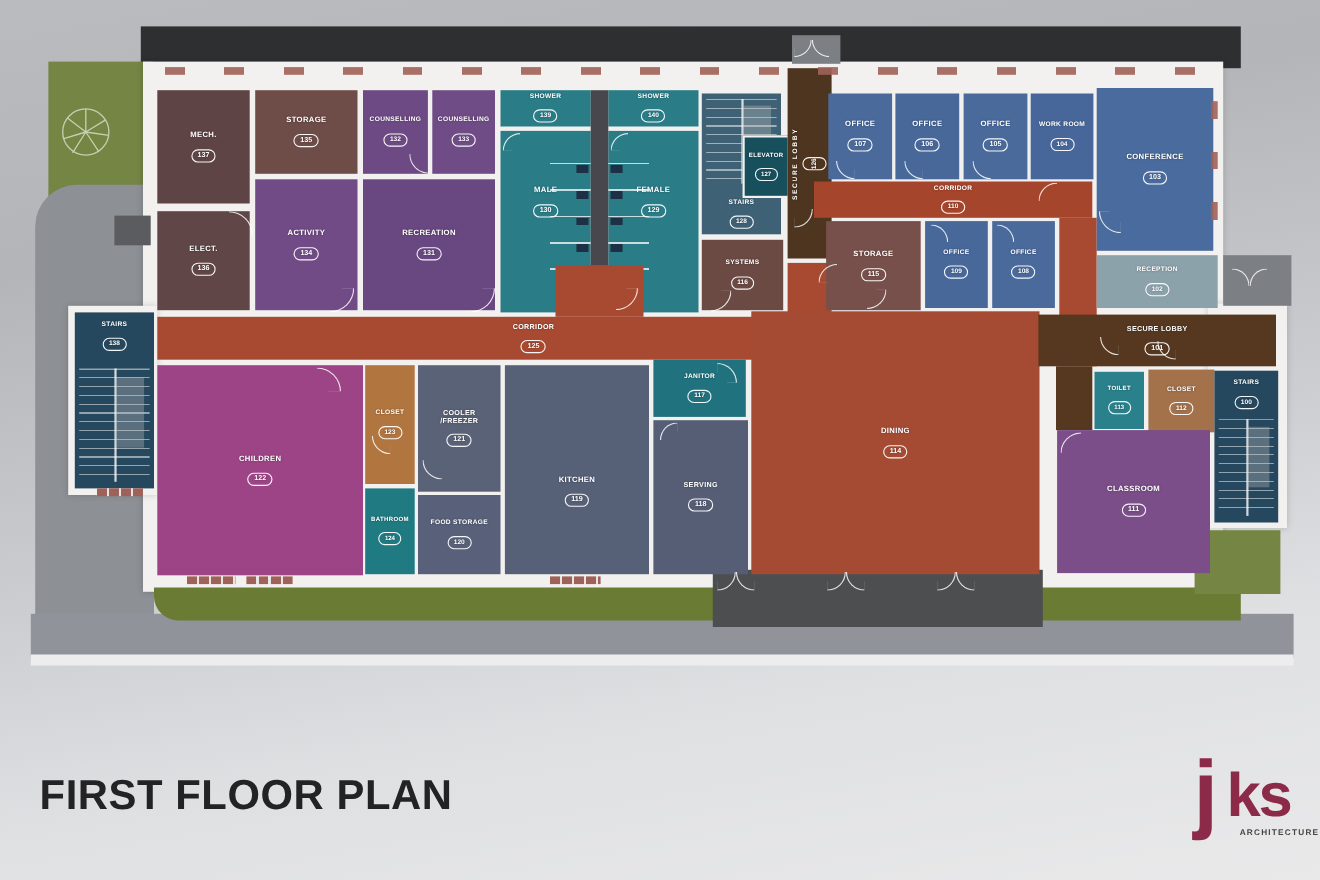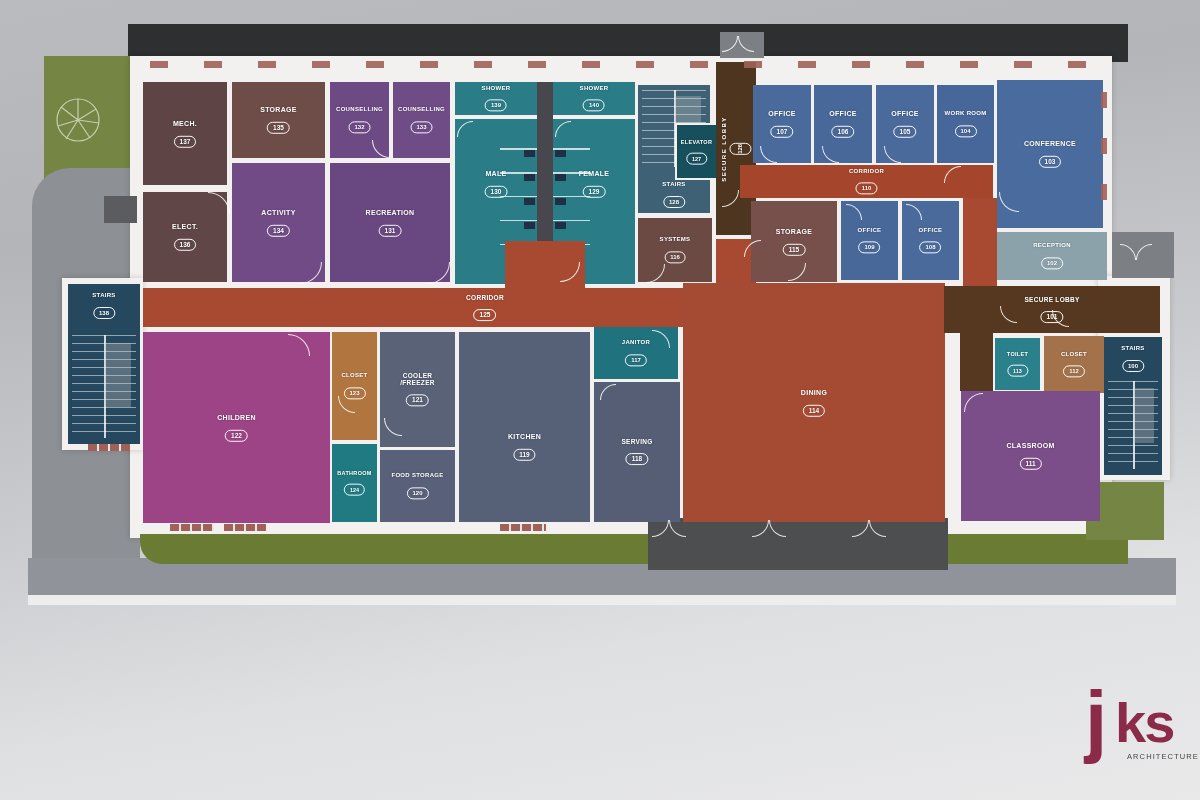--- a/index.html
+++ b/index.html
@@ -46,21 +46,21 @@
   .fixt{background:repeating-linear-gradient(180deg,#1d3045 0 7px,rgba(0,0,0,0) 7px 24px);}
   .windows-h{background:repeating-linear-gradient(90deg,#a06158 0 18px,rgba(0,0,0,0) 18px 54px);}
   .windows-v{background:repeating-linear-gradient(180deg,#a06158 0 16px,rgba(0,0,0,0) 16px 46px);}
   .windows-s{background:repeating-linear-gradient(90deg,#a06158 0 9px,#e8e6e4 9px 11px);}
   
   .title{position:absolute;left:36px;top:702px;font-size:38px;font-weight:bold;
     color:#232325;letter-spacing:.5px;}
   .logo{position:absolute;left:1085px;top:688px;width:112px;height:108px;color:#8c2a49;}
   .logo .j{position:absolute;left:0;top:-14px;font-size:80px;font-weight:bold;}
   .logo .ks{position:absolute;left:30px;top:2px;font-size:56px;font-weight:bold;letter-spacing:-2px;}
-  .logo .sub{position:absolute;left:42px;top:64px;font-size:7.5px;font-weight:normal;
+  .logo .sub{position:absolute;left:42px;top:64px;font-size:7.5px;font-weight:bold;
     letter-spacing:1.1px;color:#454547;}
 </style>
 </head>
 <body>
 
 <div class="stage">
 
   <div class="abs road" style="left:128px;top:24px;width:1000px;height:38px;"></div>
   <div class="abs grass" style="left:44px;top:56px;width:95px;height:170px;"></div>
   <div class="abs walk2" style="left:32px;top:168px;width:108px;height:424px;"></div>
@@ -387,18 +387,19 @@
       <div class="arc" style="left: 752px; top: 520px; width: 17px; height: 17px; border-bottom-width: 1.5px; border-right-width: 1.5px; border-bottom-right-radius: 100%;"></div>
       <div class="arc" style="left: 769px; top: 520px; width: 17px; height: 17px; border-bottom-width: 1.5px; border-left-width: 1.5px; border-bottom-left-radius: 100%;"></div>
       <div class="arc" style="left: 852px; top: 520px; width: 17px; height: 17px; border-bottom-width: 1.5px; border-right-width: 1.5px; border-bottom-right-radius: 100%;"></div>
       <div class="arc" style="left: 869px; top: 520px; width: 17px; height: 17px; border-bottom-width: 1.5px; border-left-width: 1.5px; border-bottom-left-radius: 100%;"></div>
       <div class="arc" style="left: 1120px; top: 244px; width: 16px; height: 16px; border-top-width: 1.5px; border-right-width: 1.5px; border-top-right-radius: 100%;"></div>
       <div class="arc" style="left: 1136px; top: 244px; width: 16px; height: 16px; border-top-width: 1.5px; border-left-width: 1.5px; border-top-left-radius: 100%;"></div>
       <div class="arc" style="left: 722px; top: 36px; width: 16px; height: 16px; border-bottom-width: 1.5px; border-right-width: 1.5px; border-bottom-right-radius: 100%;"></div>
       <div class="arc" style="left: 738px; top: 36px; width: 16px; height: 16px; border-bottom-width: 1.5px; border-left-width: 1.5px; border-bottom-left-radius: 100%;"></div>
     </div>
 
+  <div class="title">FIRST FLOOR PLAN</div>
   <div class="logo">
     <span class="j">j</span>
     <span class="ks">ks</span>
     <span class="sub">ARCHITECTURE</span>
   </div>
 </div>
 
 </body></html>

